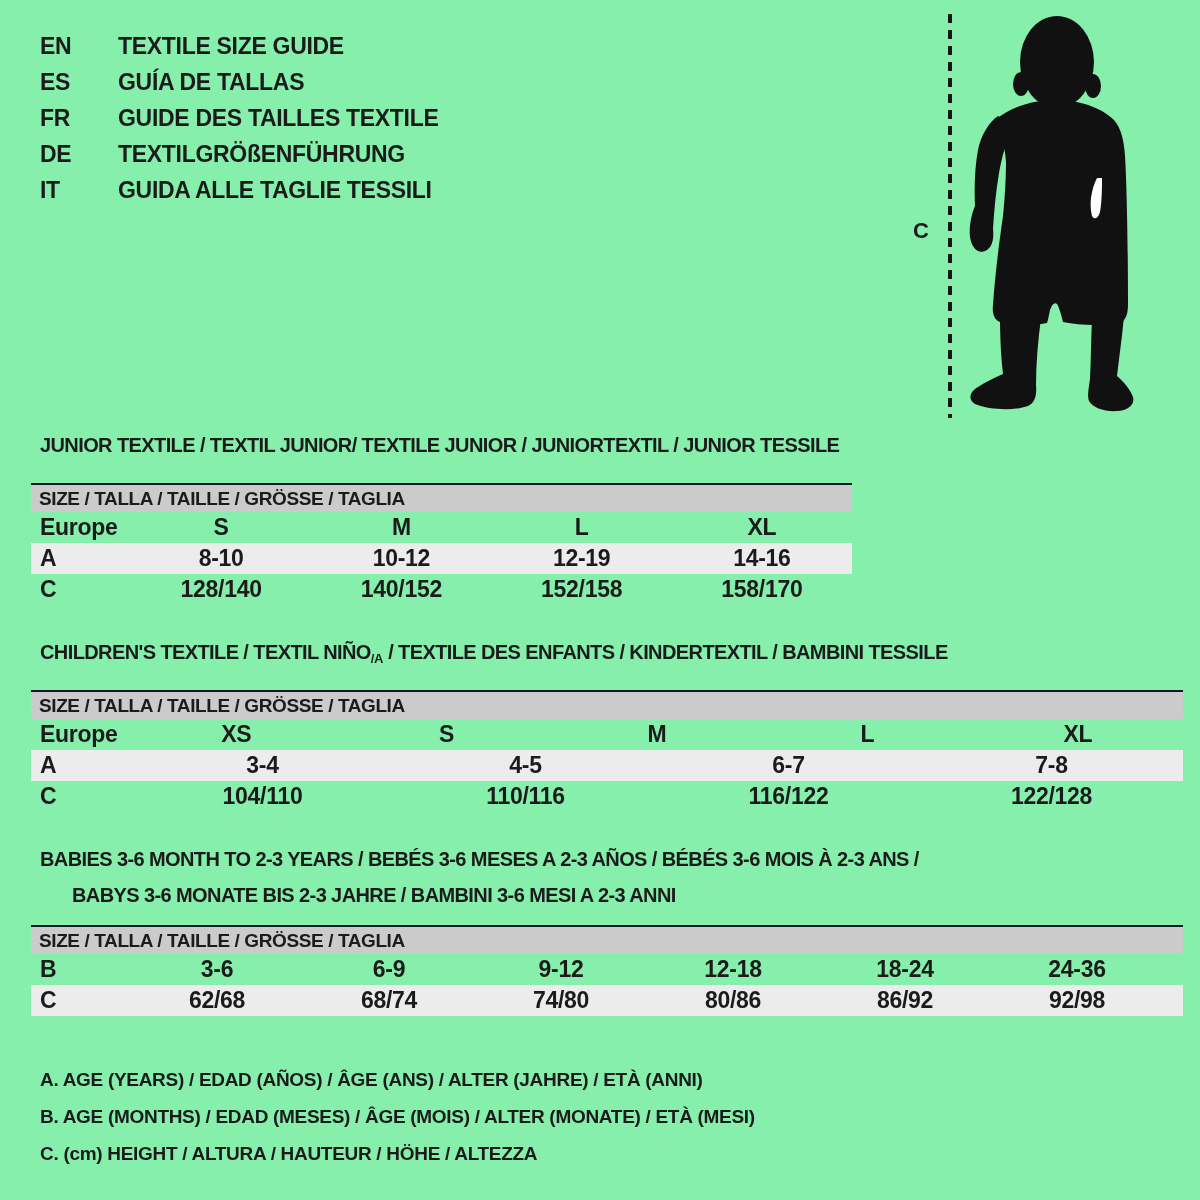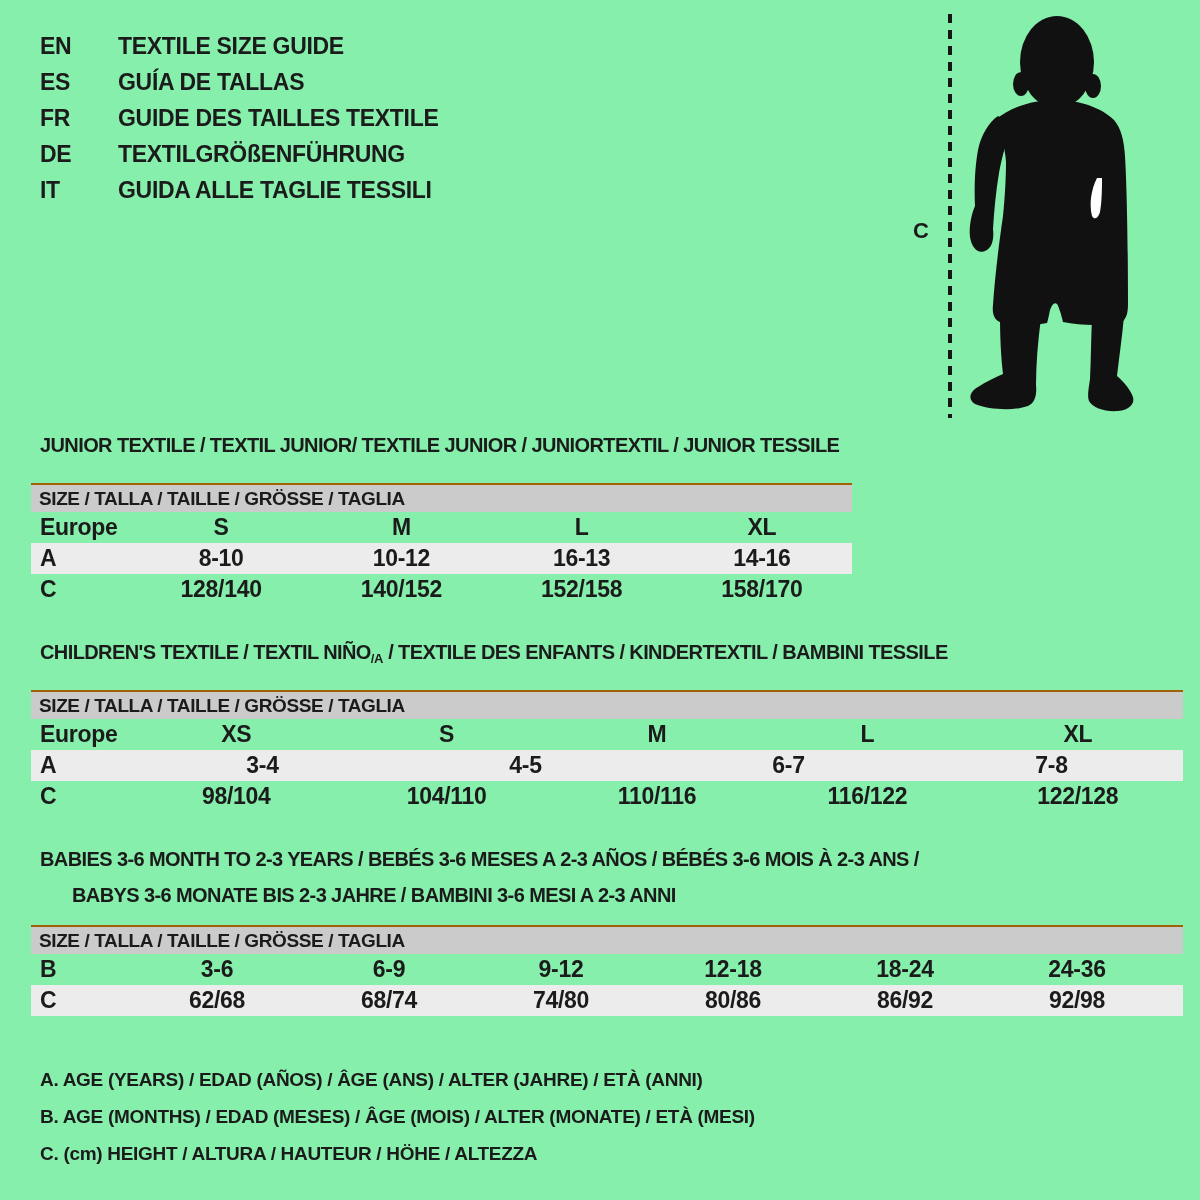--- a/index.html
+++ b/index.html
@@ -25,21 +25,21 @@
   .t-children{top:641px;}
   .t-babies1{top:848px;}
   .t-babies2{top:884px;margin-left:32px;}
   .sub{font-size:13px;position:relative;top:4px;letter-spacing:-0.3px;}
   
   .tbl{position:absolute;left:31px;}
   .tbl1{top:483px;width:821px;}
   .tbl2{top:690px;width:1152px;}
   .tbl3{top:925px;width:1152px;}
   .size-bar{
-    height:27px;line-height:27px;background:#cbcbcb;border-top:2px solid #a16207;
+    height:27px;line-height:27px;background:#cbcbcb;border-top:2px solid #0f172a;
     padding-left:8px;font-size:19px;letter-spacing:-0.4px;
   }
   .trow{display:flex;height:31px;line-height:31px;font-size:23px;}
   .trow.alt{background:#ececec;}
   .tlabel{width:100px;padding-left:9px;box-sizing:border-box;}
   .tcell{flex:1;text-align:center;}
   .tbl3 .trow{padding-right:20px;}
   
   .legend-line{position:absolute;left:40px;font-size:19px;white-space:nowrap;}
   .lg0{top:1069px;} .lg1{top:1106px;} .lg2{top:1143px;}
@@ -103,21 +103,21 @@
       <div class="tlabel">Europe</div>
       <div class="tcell">S</div>
       <div class="tcell">M</div>
       <div class="tcell">L</div>
       <div class="tcell">XL</div>
     </div>
     <div class="trow alt">
       <div class="tlabel">A</div>
       <div class="tcell">8-10</div>
       <div class="tcell">10-12</div>
-      <div class="tcell">16-13</div>
+      <div class="tcell">12-19</div>
       <div class="tcell">14-16</div>
     </div>
     <div class="trow">
       <div class="tlabel">C</div>
       <div class="tcell">128/140</div>
       <div class="tcell">140/152</div>
       <div class="tcell">152/158</div>
       <div class="tcell">158/170</div>
     </div>
   </div>
@@ -135,21 +135,20 @@
     </div>
     <div class="trow alt">
       <div class="tlabel">A</div>
       <div class="tcell">3-4</div>
       <div class="tcell">4-5</div>
       <div class="tcell">6-7</div>
       <div class="tcell">7-8</div>
     </div>
     <div class="trow">
       <div class="tlabel">C</div>
-      <div class="tcell">98/104</div>
       <div class="tcell">104/110</div>
       <div class="tcell">110/116</div>
       <div class="tcell">116/122</div>
       <div class="tcell">122/128</div>
     </div>
   </div>
 
   <div class="sec-title t-babies1">BABIES 3-6 MONTH TO 2-3 YEARS / BEBÉS 3-6 MESES A 2-3 AÑOS / BÉBÉS 3-6 MOIS À 2-3 ANS /</div>
   <div class="sec-title t-babies2">BABYS 3-6 MONATE BIS 2-3 JAHRE / BAMBINI 3-6 MESI A 2-3 ANNI</div>
   <div class="tbl tbl3">

